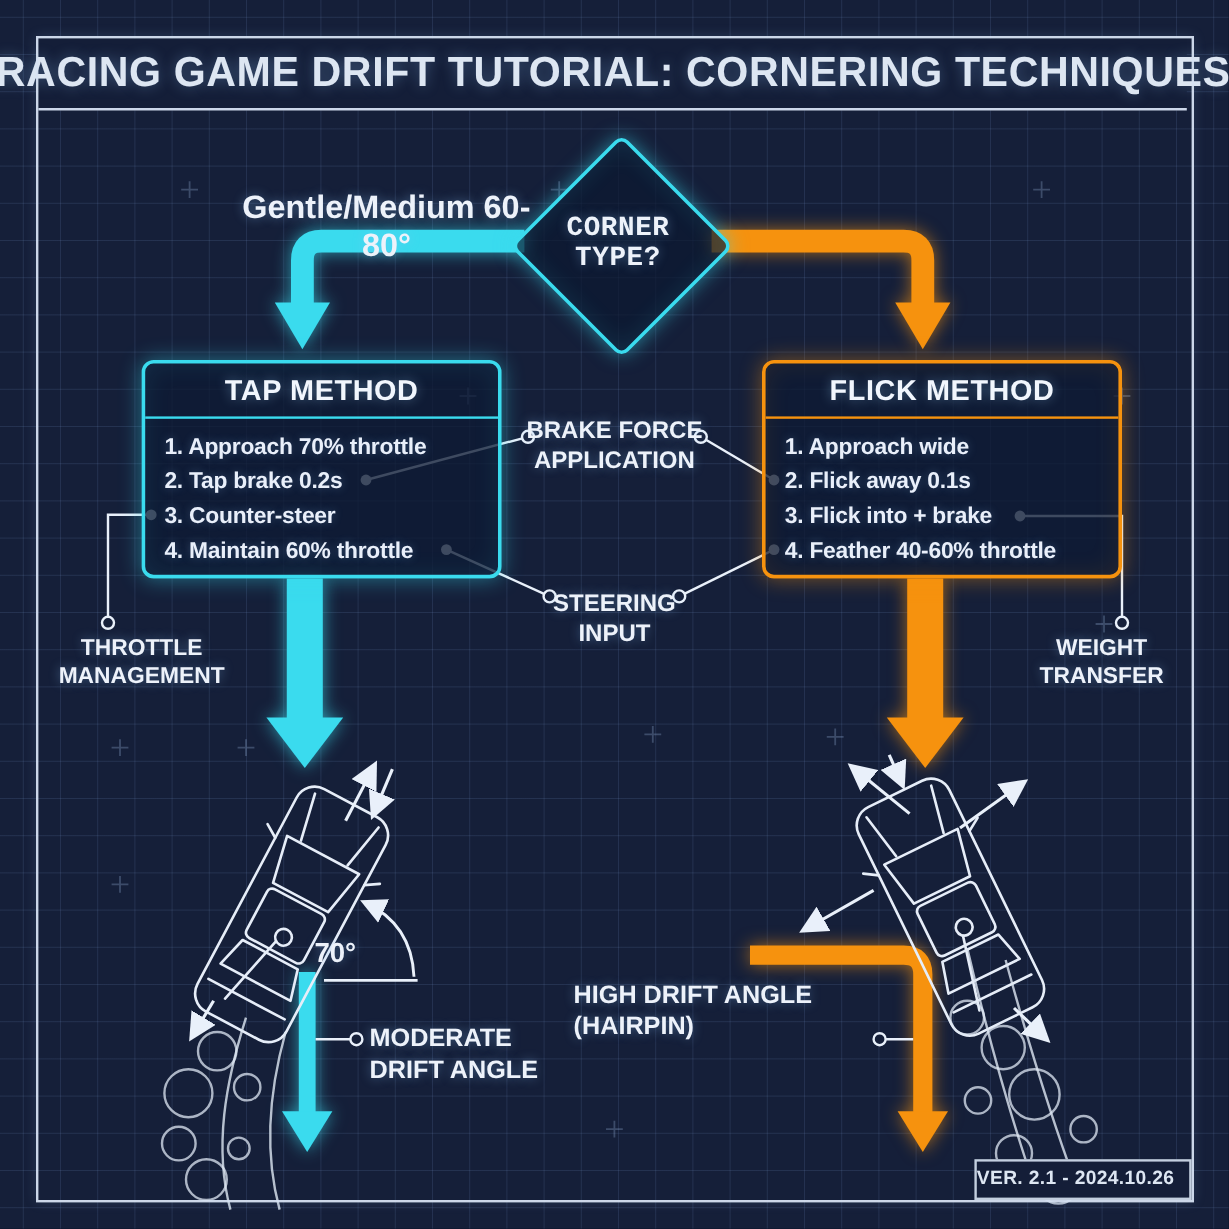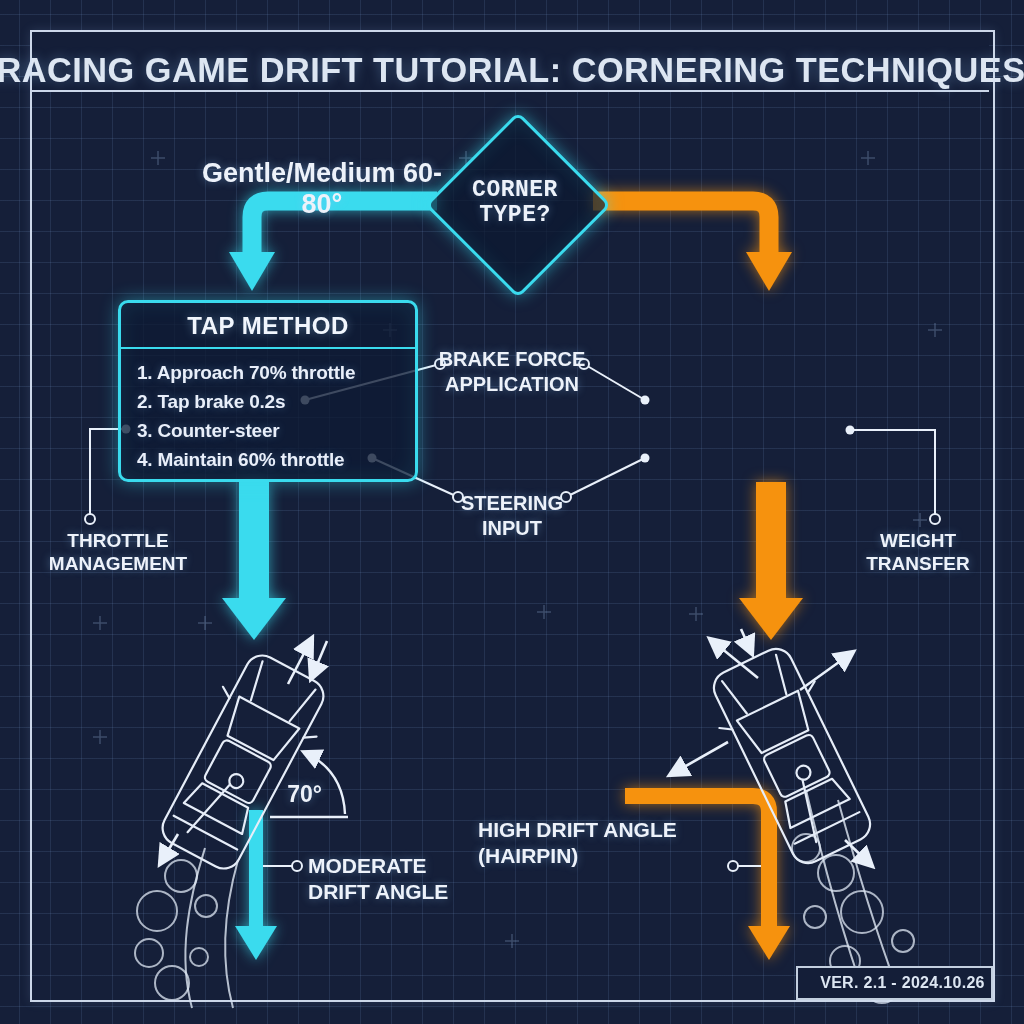--- a/index.html
+++ b/index.html
@@ -16,31 +16,31 @@
   }
   #art{position:absolute;left:0;top:0;z-index:1;}
   .frame{
     position:absolute;left:30px;top:30px;width:961px;height:968px;
     border:2px solid rgba(214,226,242,.95);z-index:4;pointer-events:none;
     box-shadow:0 0 10px rgba(160,200,255,.15);
   }
   .titlebar{
     position:absolute;left:32px;top:32px;width:957px;height:58px;
     background:#141e38;border-bottom:2px solid rgba(214,226,242,.95);
-    display:flex;align-items:flex-end;justify-content:center;z-index:3;
+    display:flex;align-items:center;justify-content:center;z-index:3;
   }
   .title{
     font-size:35px;font-weight:700;letter-spacing:.5px;color:#dde6f2;
     text-shadow:0 0 12px rgba(150,200,255,.35);white-space:nowrap;
     transform:scaleX(.98);
   }
   .versionbox{
     position:absolute;right:31px;bottom:24px;width:177px;height:30px;
     background:#141e38;border:2px solid rgba(214,226,242,.9);
-    display:flex;align-items:center;justify-content:center;z-index:3;padding-left:16px;
+    display:flex;align-items:center;z-index:3;
   }
   .version{font-size:16px;font-weight:700;color:#dde6f2;letter-spacing:.3px;}
   .diamond{
     position:absolute;left:452px;top:139px;width:126px;height:126px;
     transform:rotate(45deg);border:3px solid #3adbee;border-radius:8px;
     background:rgba(13,25,48,.72);z-index:2;
     box-shadow:0 0 16px rgba(58,219,238,.55), inset 0 0 20px rgba(58,219,238,.12);
   }
   .lbl{
     position:absolute;z-index:3;font-weight:700;color:#edf2fa;
@@ -49,21 +49,21 @@
   }
   #lbl-corner{left:440px;top:178px;width:150px;font-size:23px;line-height:25px;letter-spacing:.5px;font-family:Liberation Mono, monospace;}
   #lbl-left-branch{left:197px;top:158px;width:250px;font-size:27px;}
   #lbl-right-branch{left:571px;top:158px;width:250px;font-size:21px;}
   #lbl-brake{left:402px;top:347px;width:220px;font-size:20px;line-height:25px;}
   #lbl-steering{left:402px;top:491px;width:220px;font-size:20px;line-height:25px;}
   #lbl-throttle{left:28px;top:529px;width:180px;font-size:19px;line-height:23px;}
   #lbl-weight{left:828px;top:529px;width:180px;font-size:19px;line-height:23px;}
   #lbl-moderate{left:308px;top:853px;width:220px;font-size:21px;line-height:26px;text-align:left;}
   #lbl-high{left:478px;top:817px;width:245px;font-size:21px;line-height:26px;text-align:left;}
-  #lbl-angle{left:262px;top:781px;width:60px;font-size:23px;text-align:right;}
+  #lbl-angle{left:262px;top:781px;width:60px;font-size:23px;text-align:left;}
   .method-box{
     position:absolute;top:300px;width:300px;height:182px;z-index:2;
     border-radius:10px;background:rgba(14,27,52,.78);box-sizing:border-box;
   }
   #box-tap{
     left:118px;border:3px solid #3adbee;
     box-shadow:0 0 18px rgba(58,219,238,.45), inset 0 0 22px rgba(58,219,238,.10);
   }
   #box-flick{
     left:635px;border:3px solid #f6920e;
@@ -227,20 +227,29 @@
   <div class="method-box" id="box-tap">
     <div class="method-title">TAP METHOD</div>
     <div class="method-steps">
       <div class="step">1. Approach 70% throttle</div>
       <div class="step">2. Tap brake 0.2s</div>
       <div class="step">3. Counter-steer</div>
       <div class="step">4. Maintain 60% throttle</div>
     </div>
   </div>
 
+  <div class="method-box" id="box-flick">
+    <div class="method-title">FLICK METHOD</div>
+    <div class="method-steps">
+      <div class="step">1. Approach wide</div>
+      <div class="step">2. Flick away 0.1s</div>
+      <div class="step">3. Flick into + brake</div>
+      <div class="step">4. Feather 40-60% throttle</div>
+    </div>
+  </div>
 
   <div class="lbl" id="lbl-brake">BRAKE FORCE
 APPLICATION</div>
   <div class="lbl" id="lbl-steering">STEERING
 INPUT</div>
   <div class="lbl" id="lbl-throttle">THROTTLE
 MANAGEMENT</div>
   <div class="lbl" id="lbl-weight">WEIGHT
 TRANSFER</div>
   <div class="lbl" id="lbl-moderate">MODERATE

